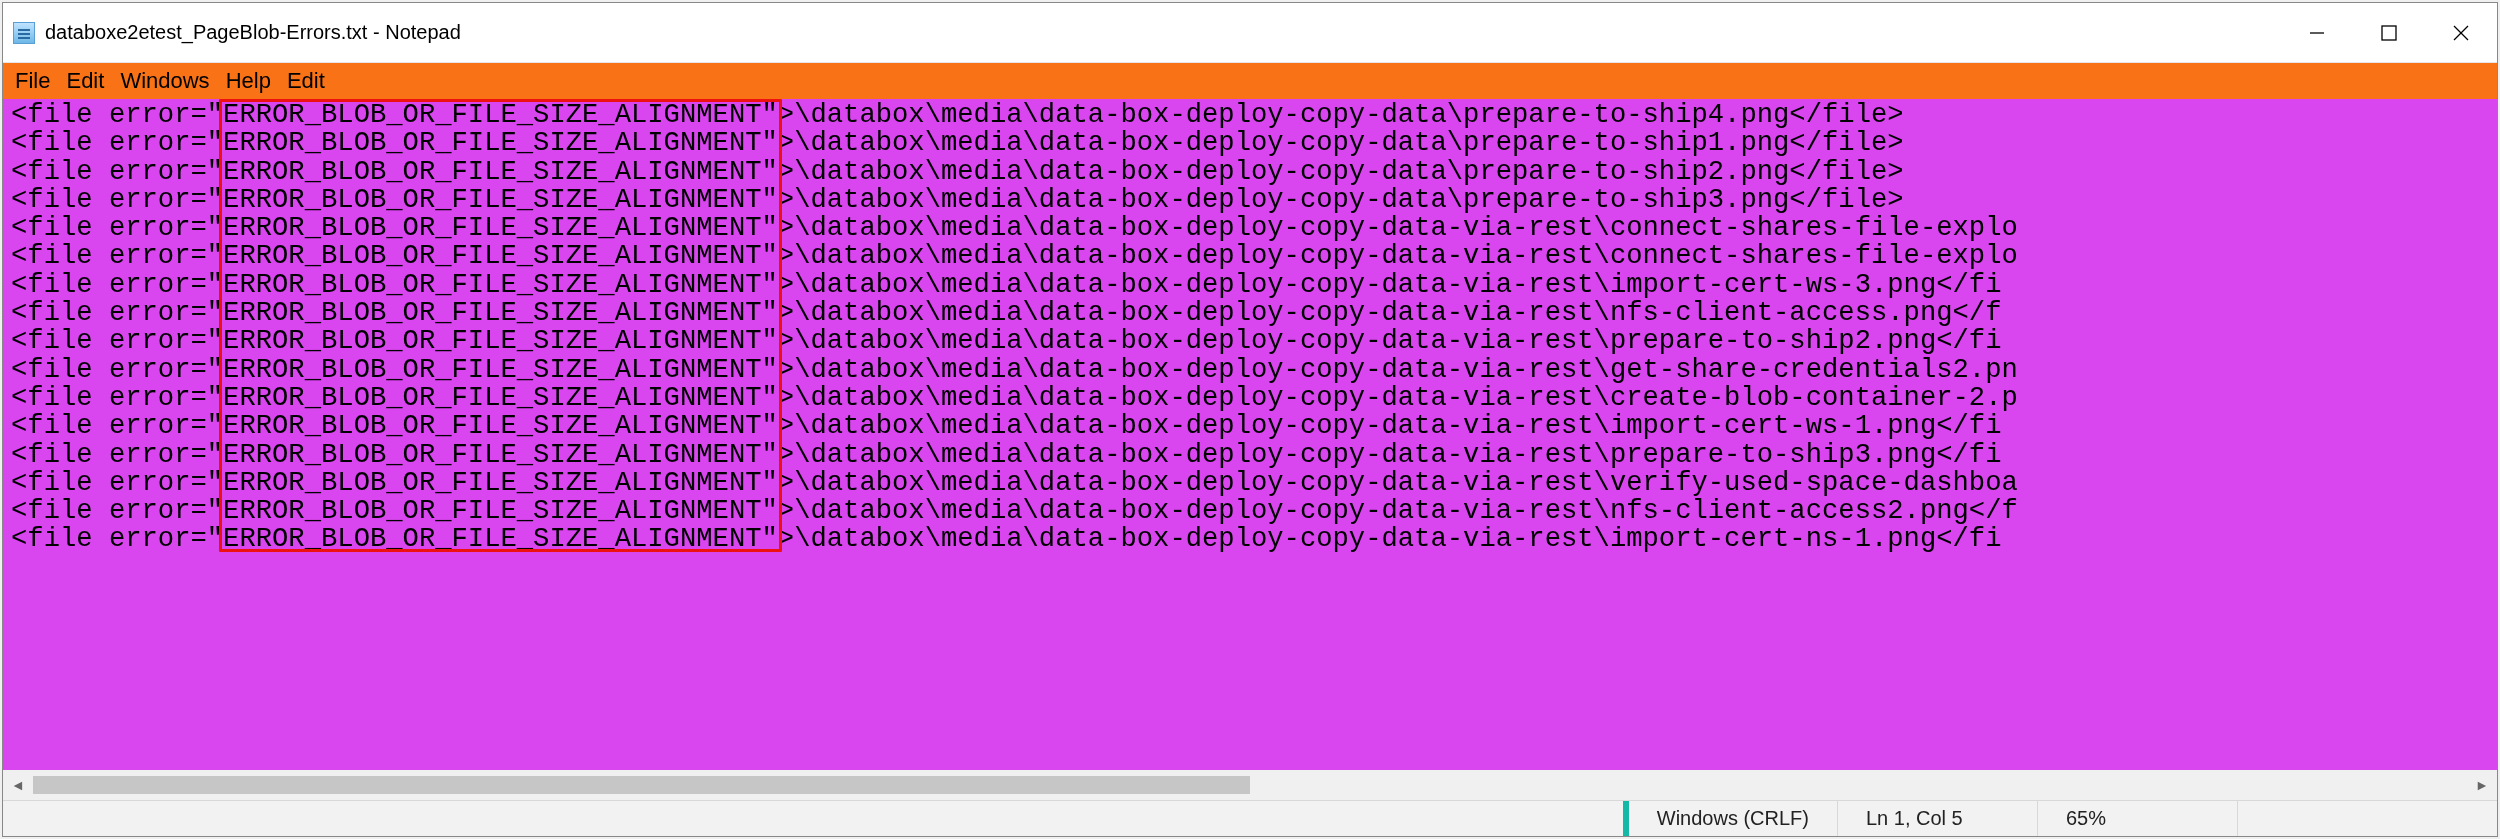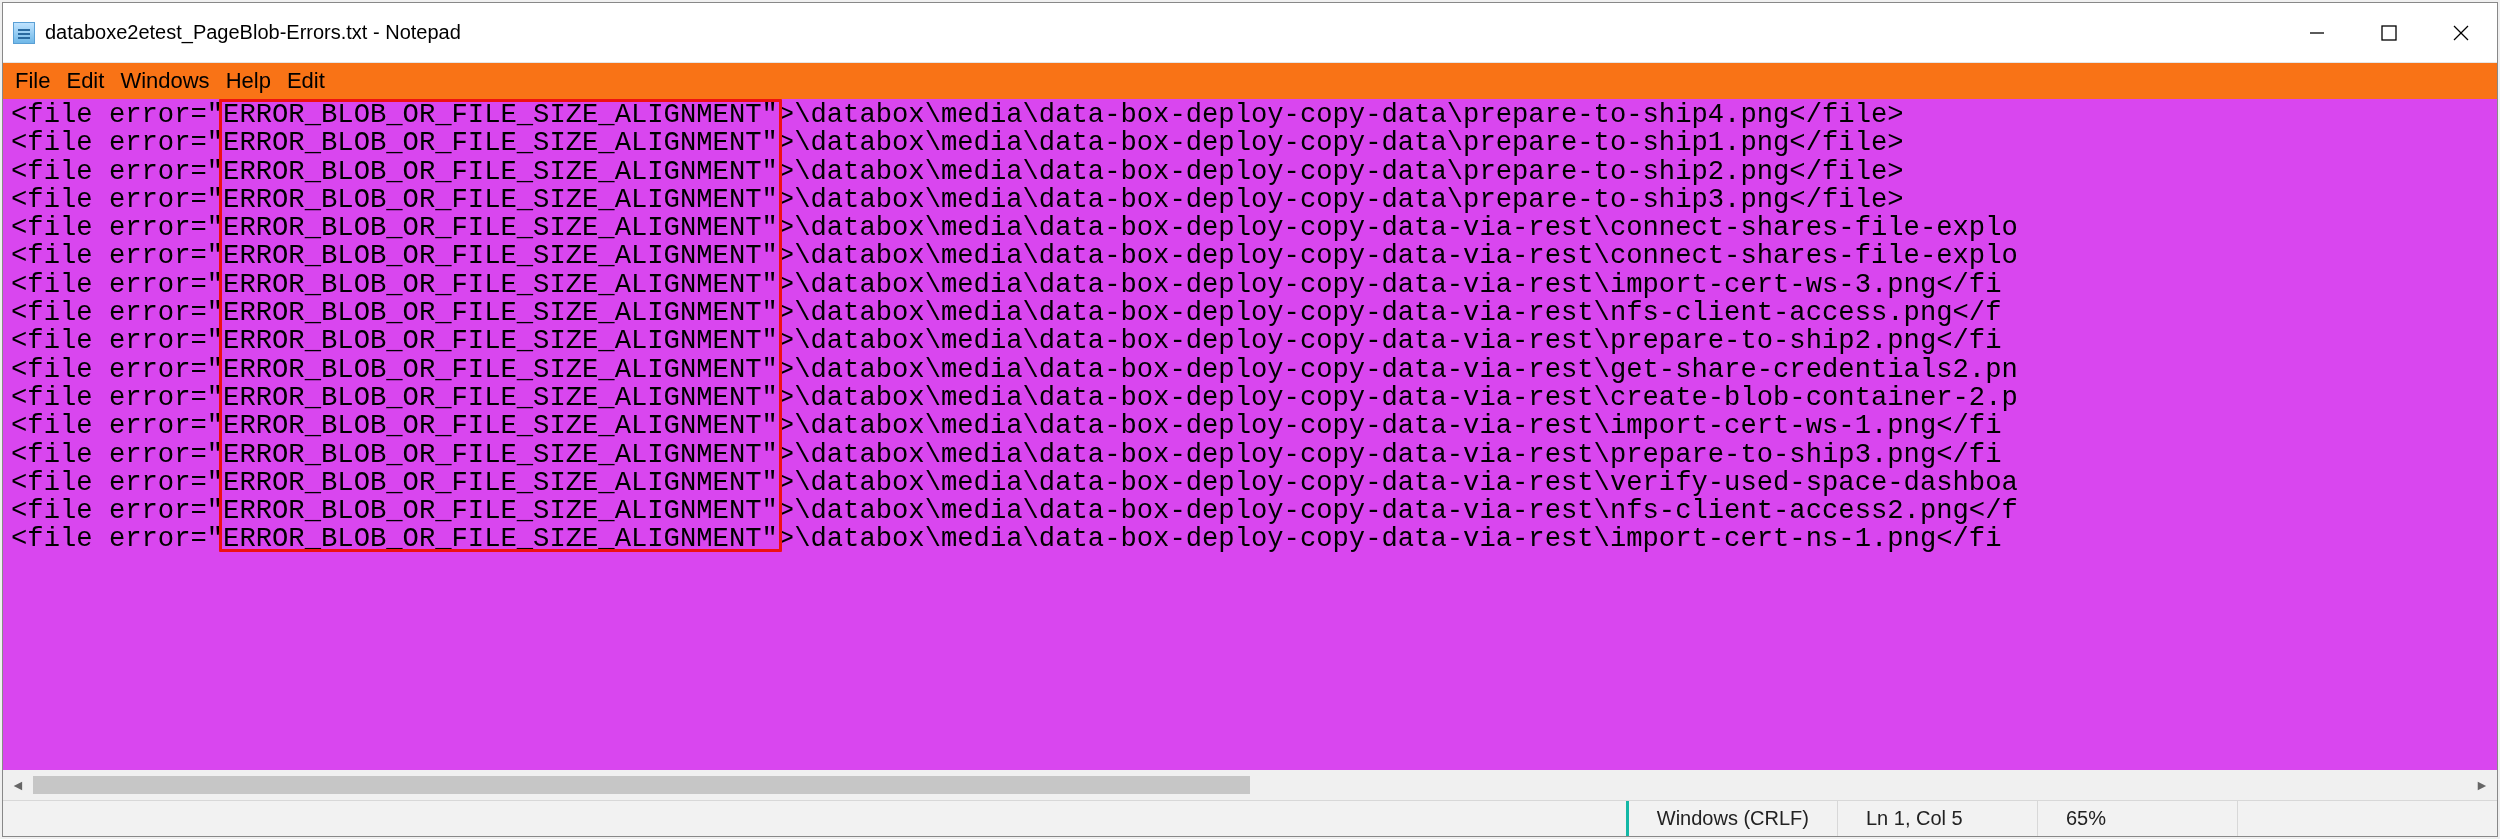--- a/index.html
+++ b/index.html
@@ -61,21 +61,21 @@
   .hscroll .thumb {
     position: absolute; left: 0; top: 0; height: 18px; width: 50%;
     background: #c6c6c6;
   }
   .statusbar {
     height: 36px; background: #f2f2f2; border-top: 1px solid #d8d8d8;
     display: flex; align-items: center; font-size: 20px; color: #222;
   }
   .status-spacer { flex: 1; }
   .status-cell { padding: 0 28px; border-left: 1px solid #d8d8d8; height: 100%; display: flex; align-items: center; min-width: 200px; }
-  .status-cell.first { border-left: 3px solid #14b8a6; }
+  .status-cell.first { border-left: 6px solid #14b8a6; }
 </style>
 </head>
 <body>
 
 <div class="window">
 
   <div class="titlebar">
     <div class="title-icon"></div>
     <div class="title-text">databoxe2etest_PageBlob-Errors.txt - Notepad</div>
     <div class="title-spacer"></div>

